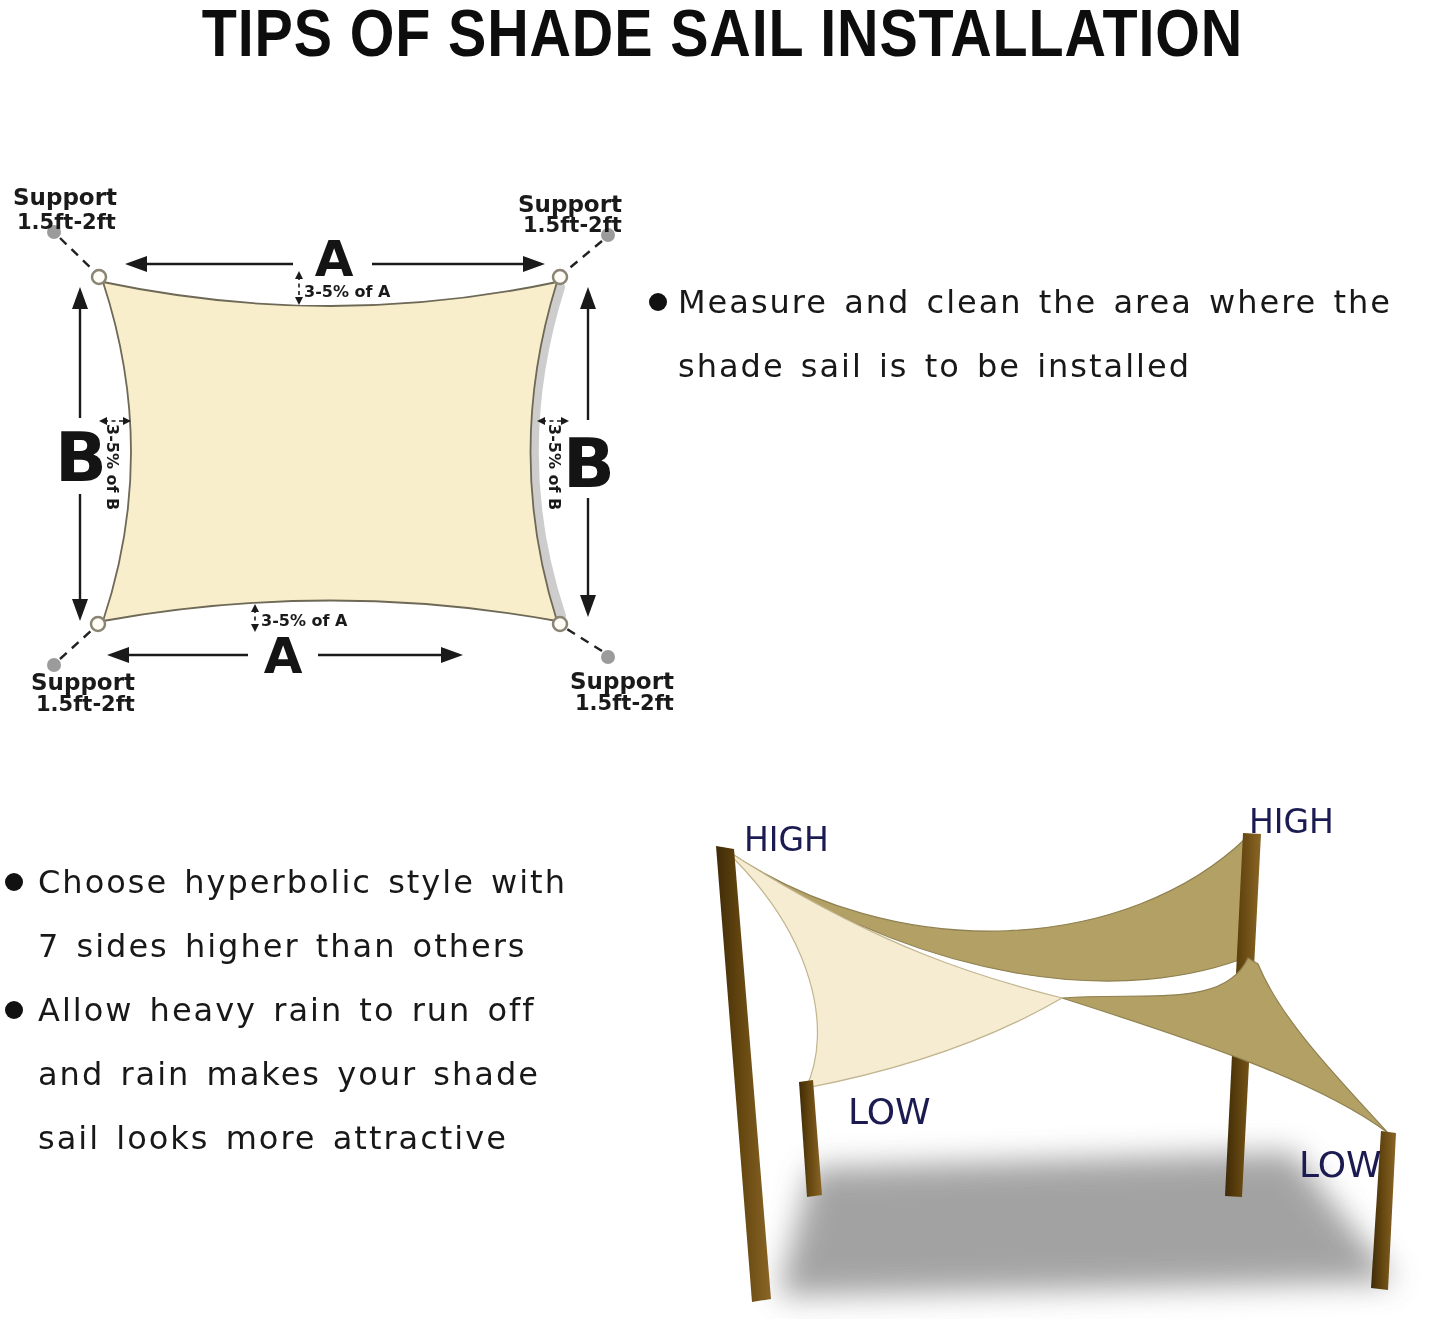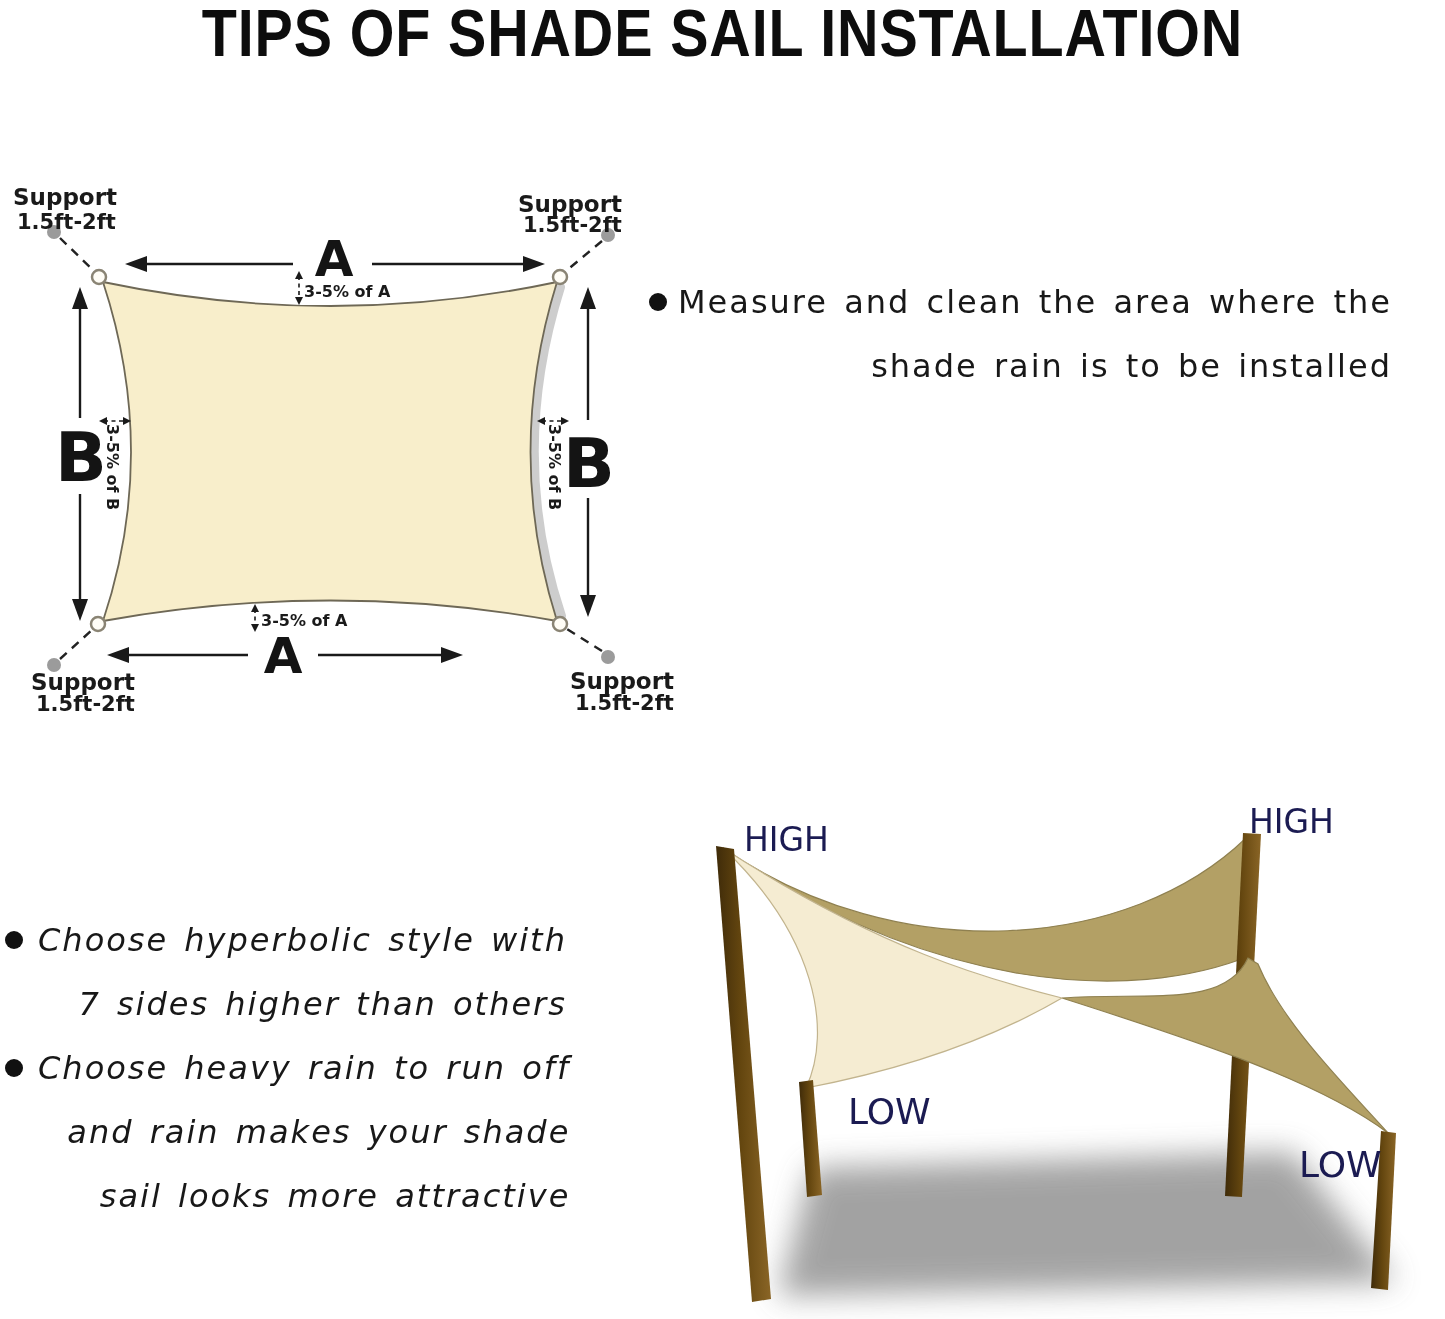--- a/index.html
+++ b/index.html
@@ -4,25 +4,25 @@
 <style>
   html,body{margin:0;padding:0;background:#ffffff;}
   .canvas{position:relative;width:1445px;height:1319px;background:#ffffff;overflow:hidden;
           font-family:"DejaVu Sans", sans-serif;}
   .title{position:absolute;top:0;left:0;width:100%;text-align:center;
          font-family:"Liberation Sans", sans-serif;font-weight:900;font-size:66px;
          line-height:66px;letter-spacing:1px;color:#0d0d0d;white-space:nowrap;
          transform:scaleX(0.87);transform-origin:50% 0;z-index:2;}
   .scene{position:absolute;left:0;top:0;z-index:1;}
   .bullets{position:absolute;z-index:2;color:#181818;}
-  .bullets .item{display:flex;align-items:flex-start;text-align:right;}
+  .bullets .item{display:flex;align-items:flex-start;}
   .dot{width:18px;height:18px;border-radius:50%;background:#111;flex:none;margin-top:23px;}
   .bullets-right{left:649px;top:270px;}
   .bullets-right .dot{margin-right:11px;}
-  .bullets-left{left:5px;top:908px;font-style:italic;}
+  .bullets-left{left:5px;top:850px;}
   .bullets-left .dot{margin-right:15px;}
   .lines{font-size:32px;line-height:64px;letter-spacing:2px;word-spacing:4px;white-space:nowrap;}
   
   .lbl{font-family:"DejaVu Sans",sans-serif;font-weight:600;font-size:23px;fill:#1a1a1a;}
   .lbl2{font-family:"DejaVu Sans",sans-serif;font-weight:600;font-size:21px;fill:#1a1a1a;}
   .dimA{font-family:"DejaVu Sans",sans-serif;font-weight:700;font-size:50px;fill:#141414;}
   .dimB{font-family:"DejaVu Sans",sans-serif;font-weight:700;font-size:68px;fill:#141414;}
   .sag{font-family:"DejaVu Sans",sans-serif;font-weight:600;font-size:16px;fill:#1a1a1a;}
   .navy{font-family:"DejaVu Sans",sans-serif;font-size:33px;}
   .navyL{font-family:"DejaVu Sans",sans-serif;font-size:36px;}
@@ -140,36 +140,36 @@
       <text x="848" y="1124" class="navyL" fill="#1b1b52"><tspan>LOW</tspan></text>
       <text x="1299" y="1177" class="navyL" fill="#1b1b52"><tspan>LOW</tspan></text>
     </g>
   </svg>
 
   <div class="bullets bullets-right">
     <div class="item">
       <span class="dot"></span>
       <div class="lines">
         <div>Measure and clean the area where the</div>
-        <div>shade rain is to be installed</div>
+        <div>shade sail is to be installed</div>
       </div>
     </div>
   </div>
 
   <div class="bullets bullets-left">
     <div class="item">
       <span class="dot"></span>
       <div class="lines">
         <div>Choose hyperbolic style with</div>
         <div>7 sides higher than others</div>
       </div>
     </div>
     <div class="item">
       <span class="dot"></span>
       <div class="lines">
-        <div>Choose heavy rain to run off</div>
+        <div>Allow heavy rain to run off</div>
         <div>and rain makes your shade</div>
         <div>sail looks more attractive</div>
       </div>
     </div>
   </div>
 
 </div>
 
 </body></html>

